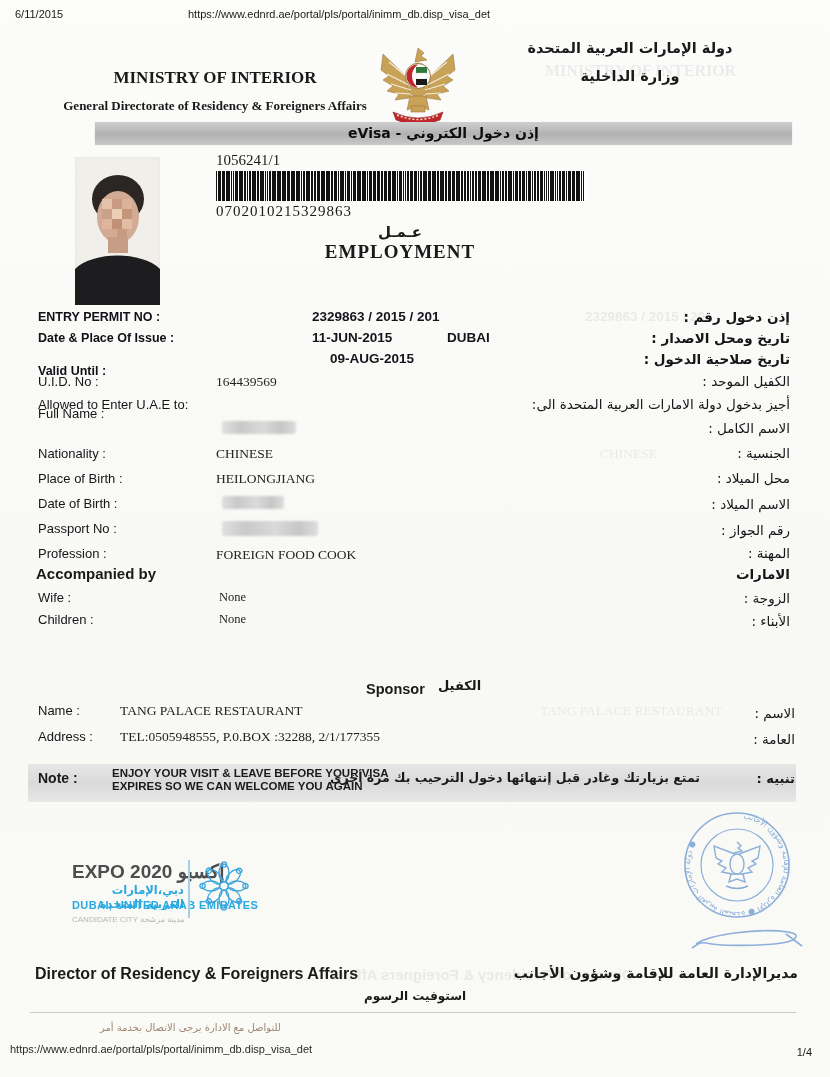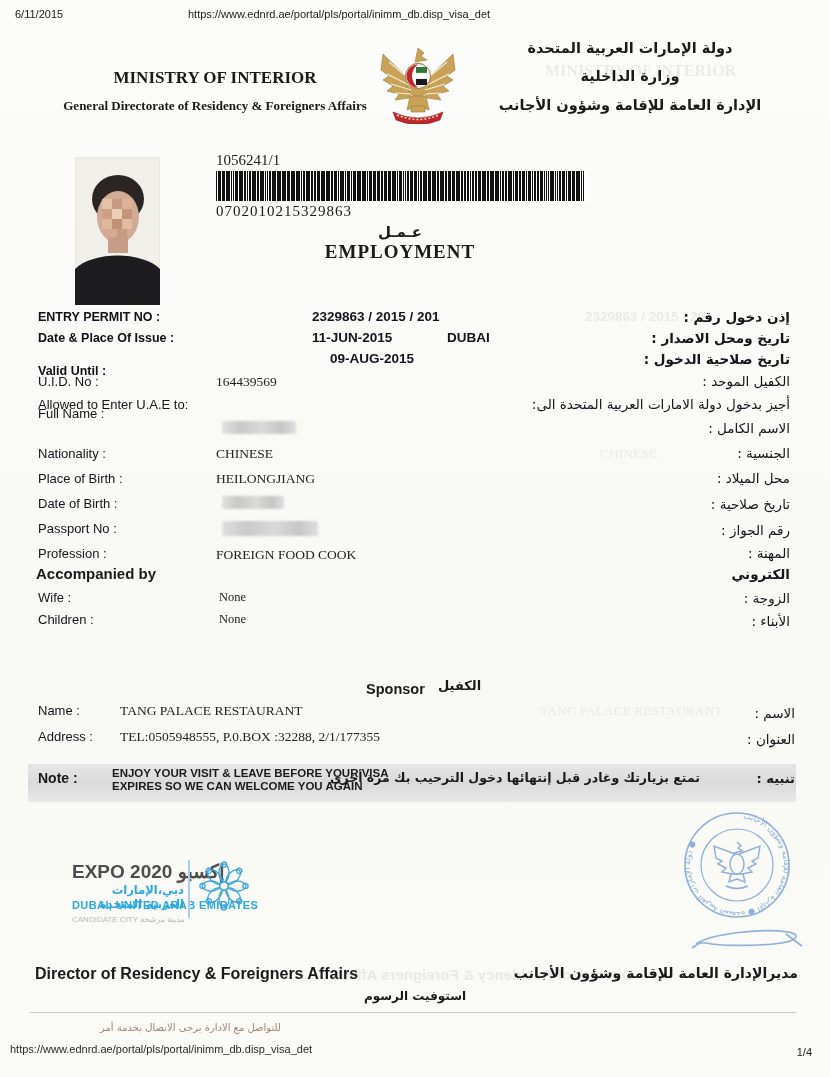--- a/index.html
+++ b/index.html
@@ -61,22 +61,22 @@
         <rect x="41" y="37" width="11" height="6" fill="#fdfdfd" stroke="#bbb" stroke-width="0.3"></rect>
         <rect x="41" y="43" width="11" height="6" fill="#1b1b1b"></rect>
       </g>
       <path d="M18 76 q25 12 50 0 l-3 8 q-22 9 -44 0 Z" fill="#c0272d" stroke="#8f1d22" stroke-width="0.6"></path>
       <path d="M22 79 q21 9 42 0" stroke="#f4e9c8" stroke-width="1.4" fill="none" stroke-dasharray="2 2"></path>
     </svg>
   </div>
 
   <div class="abs arabic b" style="right:70px;top:40px;width:260px;text-align:center;font-size:14.5px;">دولة الإمارات العربية المتحدة</div>
   <div class="abs arabic b" style="right:70px;top:68px;width:260px;text-align:center;font-size:14.5px;">وزارة الداخلية</div>
-  <div class="abs arabic b" style="right:40px;top:97px;width:320px;text-align:center;font-size:14.5px;">الإدارة العامة للإقامة وشؤون الأجانب</div>
-
+
+  <div class="abs banner arabic" style="left:95px;top:122px;width:697px;height:22px;">إذن دخول الكتروني - eVisa</div>
 
   <div class="abs" style="left:75px;top:157px;">
     <svg width="85" height="148" viewBox="0 0 85 148">
       <rect width="85" height="148" fill="#edebe6"></rect>
       <rect x="2" y="2" width="81" height="144" fill="#f1efe9"></rect>
       <ellipse cx="43" cy="42" rx="26" ry="24" fill="#2b2624"></ellipse>
       <ellipse cx="43" cy="60" rx="21" ry="26" fill="#d2ab94"></ellipse>
       <rect x="33" y="80" width="20" height="16" fill="#c69e88"></rect>
       <path d="M0 112 C18 94 67 94 85 112 L85 148 L0 148 Z" fill="#1d1d1f"></path>
       <g opacity=".95">
@@ -236,51 +236,51 @@
   <div class="abs lbl" style="left:38px;top:446px;">Nationality :</div>
   <div class="abs val-serif" style="left:216px;top:446px;">CHINESE</div>
   <div class="abs arabic ar-lbl" style="right:40px;top:445px;">الجنسية :</div>
 
   <div class="abs lbl" style="left:38px;top:471px;">Place of Birth :</div>
   <div class="abs val-serif" style="left:216px;top:471px;">HEILONGJIANG</div>
   <div class="abs arabic ar-lbl" style="right:40px;top:470px;">محل الميلاد :</div>
 
   <div class="abs lbl" style="left:38px;top:496px;">Date of Birth :</div>
   <span class="abs redact" style="left:222px;top:496px;width:62px;"></span>
-  <div class="abs arabic ar-lbl" style="right:40px;top:496px;">تاريخ صلاحية :</div>
+  <div class="abs arabic ar-lbl" style="right:40px;top:496px;">الاسم الميلاد :</div>
 
   <div class="abs lbl" style="left:38px;top:521px;">Passport No :</div>
   <span class="abs redact" style="left:222px;top:521px;width:96px;height:15px;"></span>
   <div class="abs arabic ar-lbl" style="right:40px;top:522px;">رقم الجواز :</div>
 
   <div class="abs lbl" style="left:38px;top:546px;">Profession :</div>
   <div class="abs val-serif" style="left:216px;top:547px;">FOREIGN FOOD COOK</div>
   <div class="abs arabic ar-lbl" style="right:40px;top:545px;">المهنة :</div>
 
   <div class="abs sans b" style="left:36px;top:565px;font-size:15px;">Accompanied by</div>
-  <div class="abs arabic ar-lbl b" style="right:40px;top:566px;">الكتروني</div>
+  <div class="abs arabic ar-lbl b" style="right:40px;top:566px;">الامارات</div>
 
   <div class="abs lbl" style="left:38px;top:590px;">Wife :</div>
   <div class="abs val-serif" style="left:219px;top:590px;font-size:12.5px;">None</div>
   <div class="abs arabic ar-lbl" style="right:40px;top:590px;">الزوجة :</div>
 
   <div class="abs lbl" style="left:38px;top:612px;">Children :</div>
   <div class="abs val-serif" style="left:219px;top:612px;font-size:12.5px;">None</div>
   <div class="abs arabic ar-lbl" style="right:40px;top:613px;">الأبناء :</div>
 
   <div class="abs sans b" style="left:366px;top:681px;font-size:14.5px;">Sponsor</div>
   <div class="abs arabic b" style="left:438px;top:678px;font-size:13px;">الكفيل</div>
 
   <div class="abs lbl" style="left:38px;top:703px;">Name :</div>
   <div class="abs val-serif" style="left:120px;top:703px;">TANG PALACE RESTAURANT</div>
   <div class="abs arabic ar-lbl" style="right:35px;top:705px;">الاسم :</div>
 
   <div class="abs lbl" style="left:38px;top:729px;">Address :</div>
   <div class="abs val-serif" style="left:120px;top:729px;">TEL:0505948555, P.0.BOX :32288, 2/1/177355</div>
-  <div class="abs arabic ar-lbl" style="right:35px;top:731px;">العنوان :</div>
+  <div class="abs arabic ar-lbl" style="right:35px;top:731px;">العامة :</div>
 
   <div class="abs noteband" style="left:28px;top:764px;width:768px;height:38px;"></div>
   <div class="abs sans b" style="left:38px;top:770px;font-size:14px;">Note :</div>
   <div class="abs sans b" style="left:112px;top:767px;font-size:11.5px;">ENJOY YOUR VISIT &amp; LEAVE BEFORE YOUR VISA</div>
   <div class="abs sans b" style="left:112px;top:780px;font-size:11.5px;">EXPIRES SO WE CAN WELCOME YOU AGAIN</div>
   <div class="abs arabic b" style="right:130px;top:770px;font-size:12.5px;">تمتع بزيارتك وغادر قبل إنتهائها دخول الترحيب بك مرة أخرى</div>
   <div class="abs arabic b" style="right:35px;top:771px;font-size:13px;">تنبيه :</div>
 
   <div class="abs" style="left:678px;top:806px;">
     <svg width="118" height="118" viewBox="0 0 118 118" style="opacity:.85">

